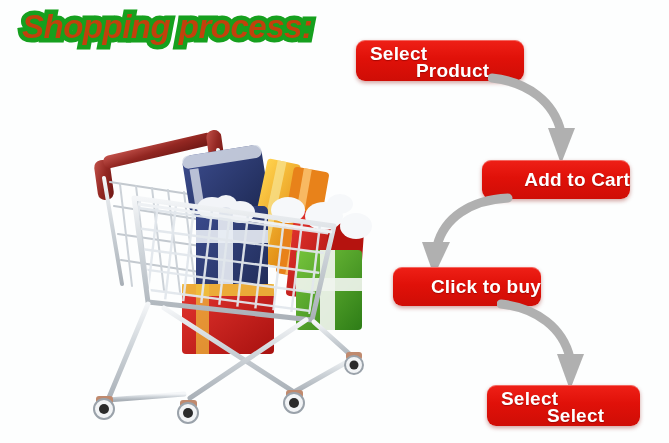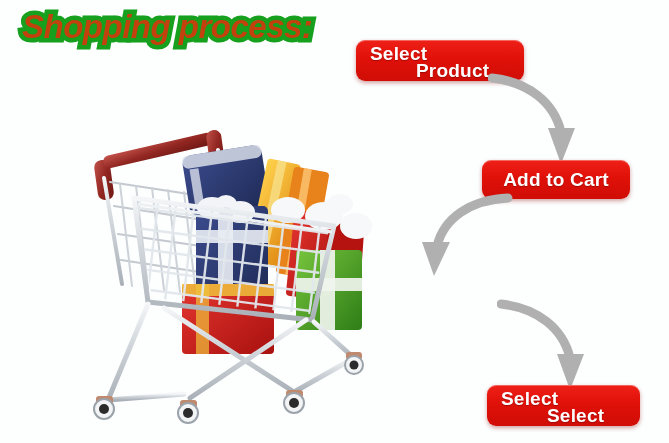--- a/index.html
+++ b/index.html
@@ -48,21 +48,21 @@
     font-size: 19px;
     letter-spacing: 0.2px;
     white-space: nowrap;
     text-shadow: 0 1px 1px rgba(120,0,0,0.55);
   }
   .lbl.line-a { left: 14px; top: 3px; }
   .lbl.line-b { left: 60px; top: 20px; }
   .lbl.center {
     left: 0; right: 0; top: 50%;
     transform: translateY(-50%);
-    text-align: center;
+    text-align: right;
   }
 
   
   #box-select   { left: 356px; top: 40px;  width: 168px; height: 41px; }
   #box-cart     { left: 482px; top: 160px; width: 148px; height: 39px; }
   #box-click    { left: 393px; top: 267px; width: 148px; height: 39px; }
   #box-confirm  { left: 487px; top: 385px; width: 153px; height: 41px; }
 
   
   .arrow {
@@ -266,20 +266,23 @@
 
   <div class="flowbox" id="box-cart">
     <span class="lbl center">Add to Cart</span>
   </div>
 
   <svg class="arrow" id="arrow-2" viewBox="0 0 110 86">
     <path d="M100,6 C62,8 36,26 29,54" fill="none" stroke="#b0b0b0" stroke-width="9" stroke-linecap="round"></path>
     <path d="M26,84 L14,50 L42,50 Z" fill="#b0b0b0"></path>
   </svg>
 
+  <div class="flowbox" id="box-click">
+    <span class="lbl center">Click to buy</span>
+  </div>
 
   <svg class="arrow" id="arrow-3" viewBox="0 0 110 96">
     <path d="M4,6 C40,10 66,30 73,60" fill="none" stroke="#b0b0b0" stroke-width="9" stroke-linecap="round"></path>
     <path d="M73,92 L60,56 L87,56 Z" fill="#b0b0b0"></path>
   </svg>
 
   <div class="flowbox" id="box-confirm">
     <span class="lbl line-a">Select</span>
     <span class="lbl line-b">Select</span>
   </div>

